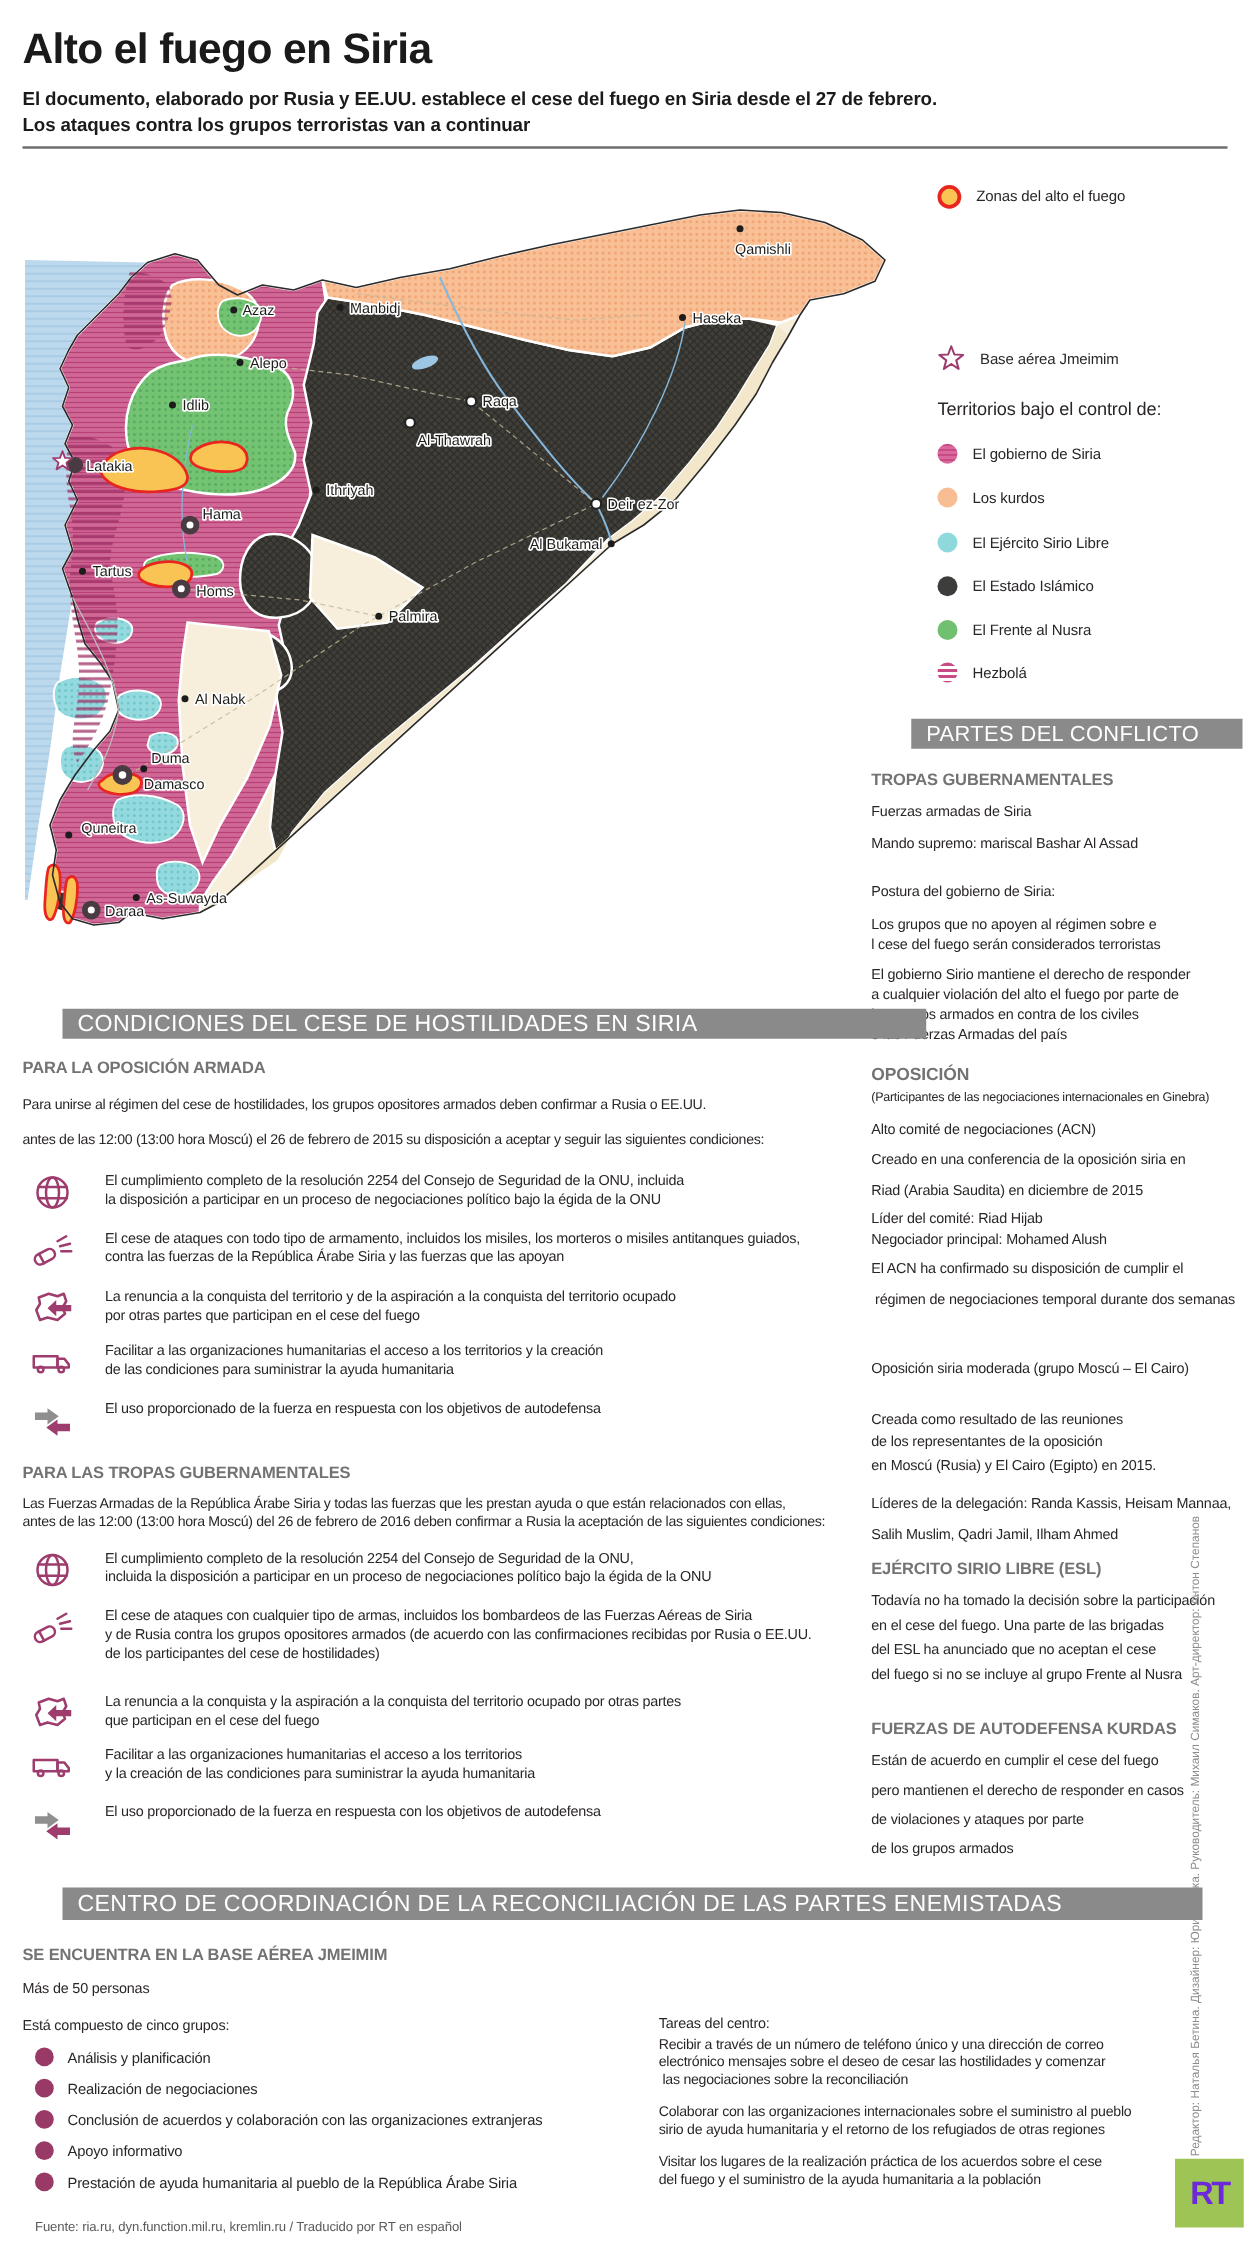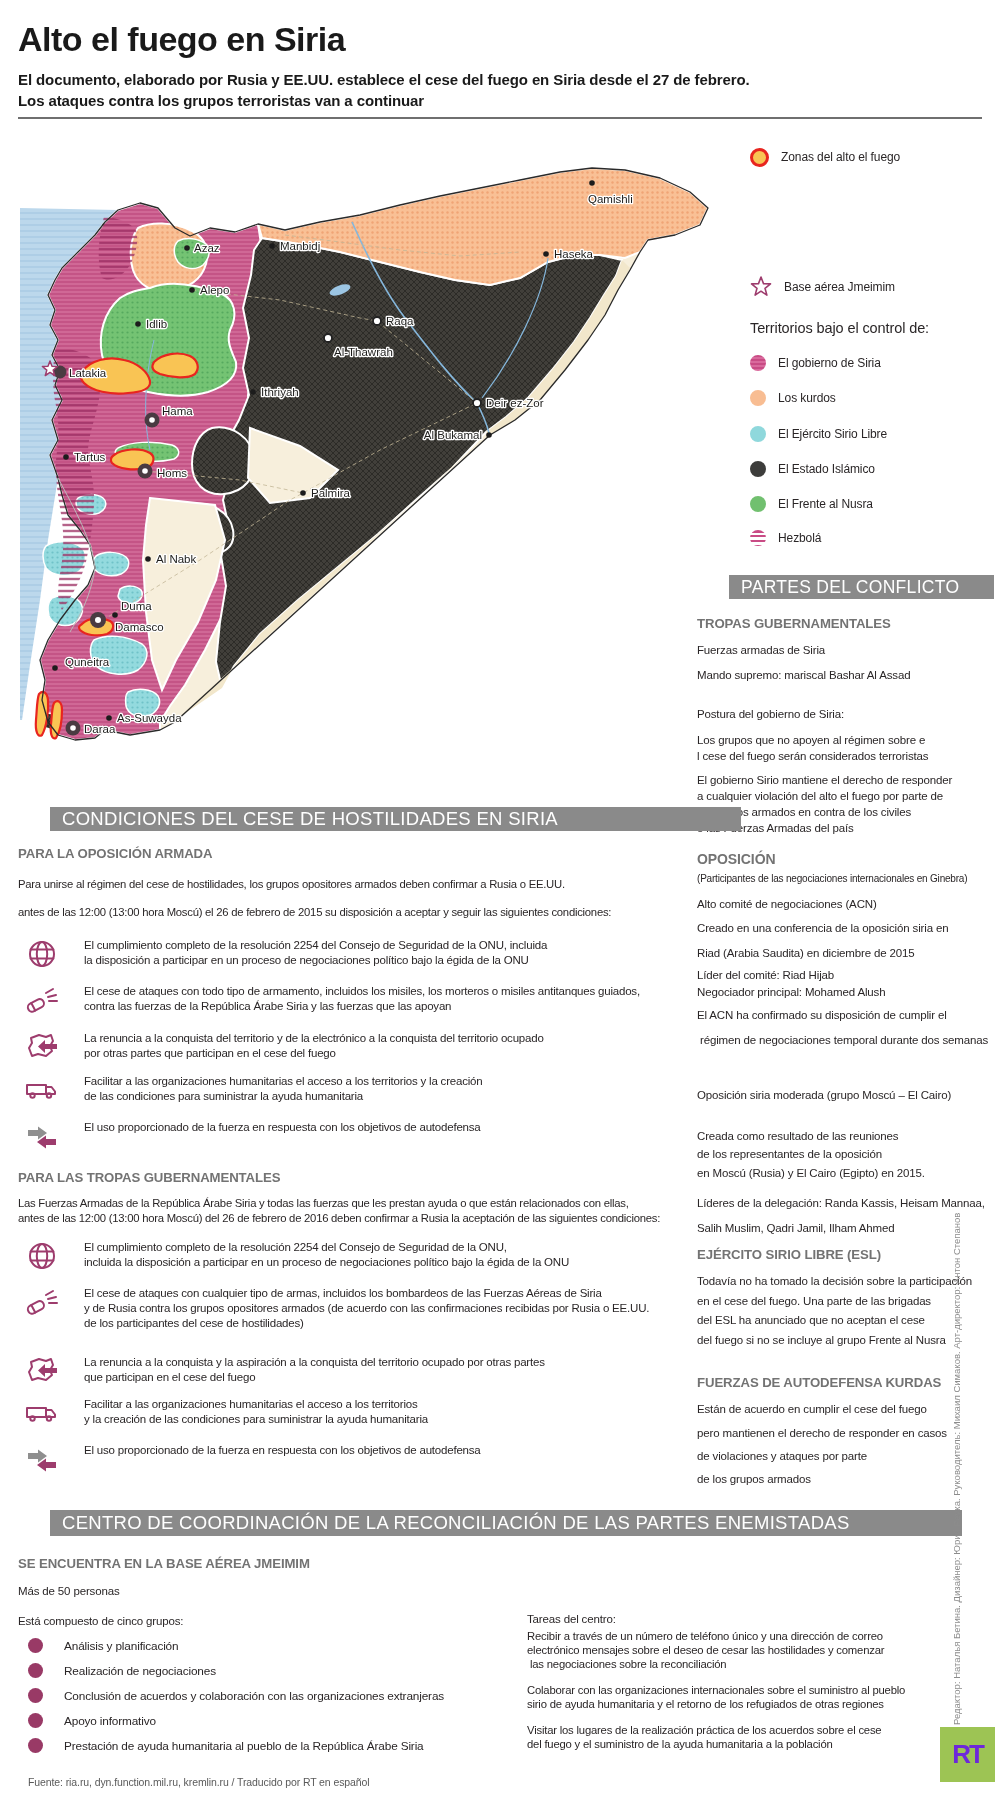--- a/index.html
+++ b/index.html
@@ -27,21 +27,21 @@
   .sw-kur{background:#f8bd92;}
   .sw-esl{background:#8fd8dc;}
   .sw-isis{background:#3d3d3b;}
   .sw-nus{background:#71c06f;}
   .sw-hez{background:repeating-linear-gradient(180deg,#c94b85 0 2.5px,#fff 2.5px 5px);}
   .ring-cease{width:13px;height:13px;border-radius:50%;background:#f9c454;border:3.5px solid #e8251f;flex:0 0 13px;}
   .ring-prov{width:17px;height:17px;border-radius:50%;background:#6e6e6e;flex:0 0 17px;display:flex;align-items:center;justify-content:center;}
   .ring-prov-dot{width:5px;height:5px;border-radius:50%;background:#fff;}
   .terr-head{left:750px;top:320px;font-size:14.5px;color:#2a2627;letter-spacing:-.1px;}
   .gdot{width:15px;height:15px;border-radius:50%;background:#993a66;flex:0 0 15px;}
-  .grow{position:absolute;left:28px;display:flex;gap:21px;align-items:center;}
+  .grow{position:absolute;left:28px;display:flex;gap:11px;align-items:center;}
   .grow .lbl{font-size:11.8px;letter-spacing:-.15px;white-space:nowrap;}
   .tasks{font-size:11.3px;line-height:1.22;white-space:pre-line;letter-spacing:-.2px;}
   .footer{left:28px;top:1776px;font-size:10.5px;color:#5a5a5a;letter-spacing:-.1px;}
   .credits{left:951px;top:1025px;height:700px;width:14px;writing-mode:vertical-rl;transform:rotate(180deg);
            font-size:9.5px;color:#8c8c8c;white-space:nowrap;}
   .rtlogo{left:940px;top:1727px;width:55px;height:55px;background:#9dc454;display:flex;align-items:center;
           justify-content:center;font-weight:700;font-size:26px;color:#6d28d9;letter-spacing:-2px;}
   svg text{font-family:"Liberation Sans",sans-serif;font-size:11.5px;fill:#1d1d1b;
            paint-order:stroke;stroke:#ffffff;stroke-width:2.6px;stroke-linejoin:round;}
 </style>
@@ -334,21 +334,21 @@
   <span class="bicon"><svg width="36" height="36">
           <use href="#ic-missile"></use>
         </svg></span>
   <div class="btext">El cese de ataques con todo tipo de armamento, incluidos los misiles, los morteros o misiles antitanques guiados,
 contra las fuerzas de la República Árabe Siria y las fuerzas que las apoyan</div>
 </div>
 <div class="brow" style="top:1029px">
   <span class="bicon"><svg width="36" height="36">
           <use href="#ic-territory"></use>
         </svg></span>
-  <div class="btext">La renuncia a la conquista del territorio y de la electrónico a la conquista del territorio ocupado
+  <div class="btext">La renuncia a la conquista del territorio y de la aspiración a la conquista del territorio ocupado
 por otras partes que participan en el cese del fuego</div>
 </div>
 <div class="brow" style="top:1072px">
   <span class="bicon"><svg width="36" height="36">
           <use href="#ic-truck"></use>
         </svg></span>
   <div class="btext">Facilitar a las organizaciones humanitarias el acceso a los territorios y la creación
 de las condiciones para suministrar la ayuda humanitaria</div>
 </div>
 <div class="brow" style="top:1118px">

